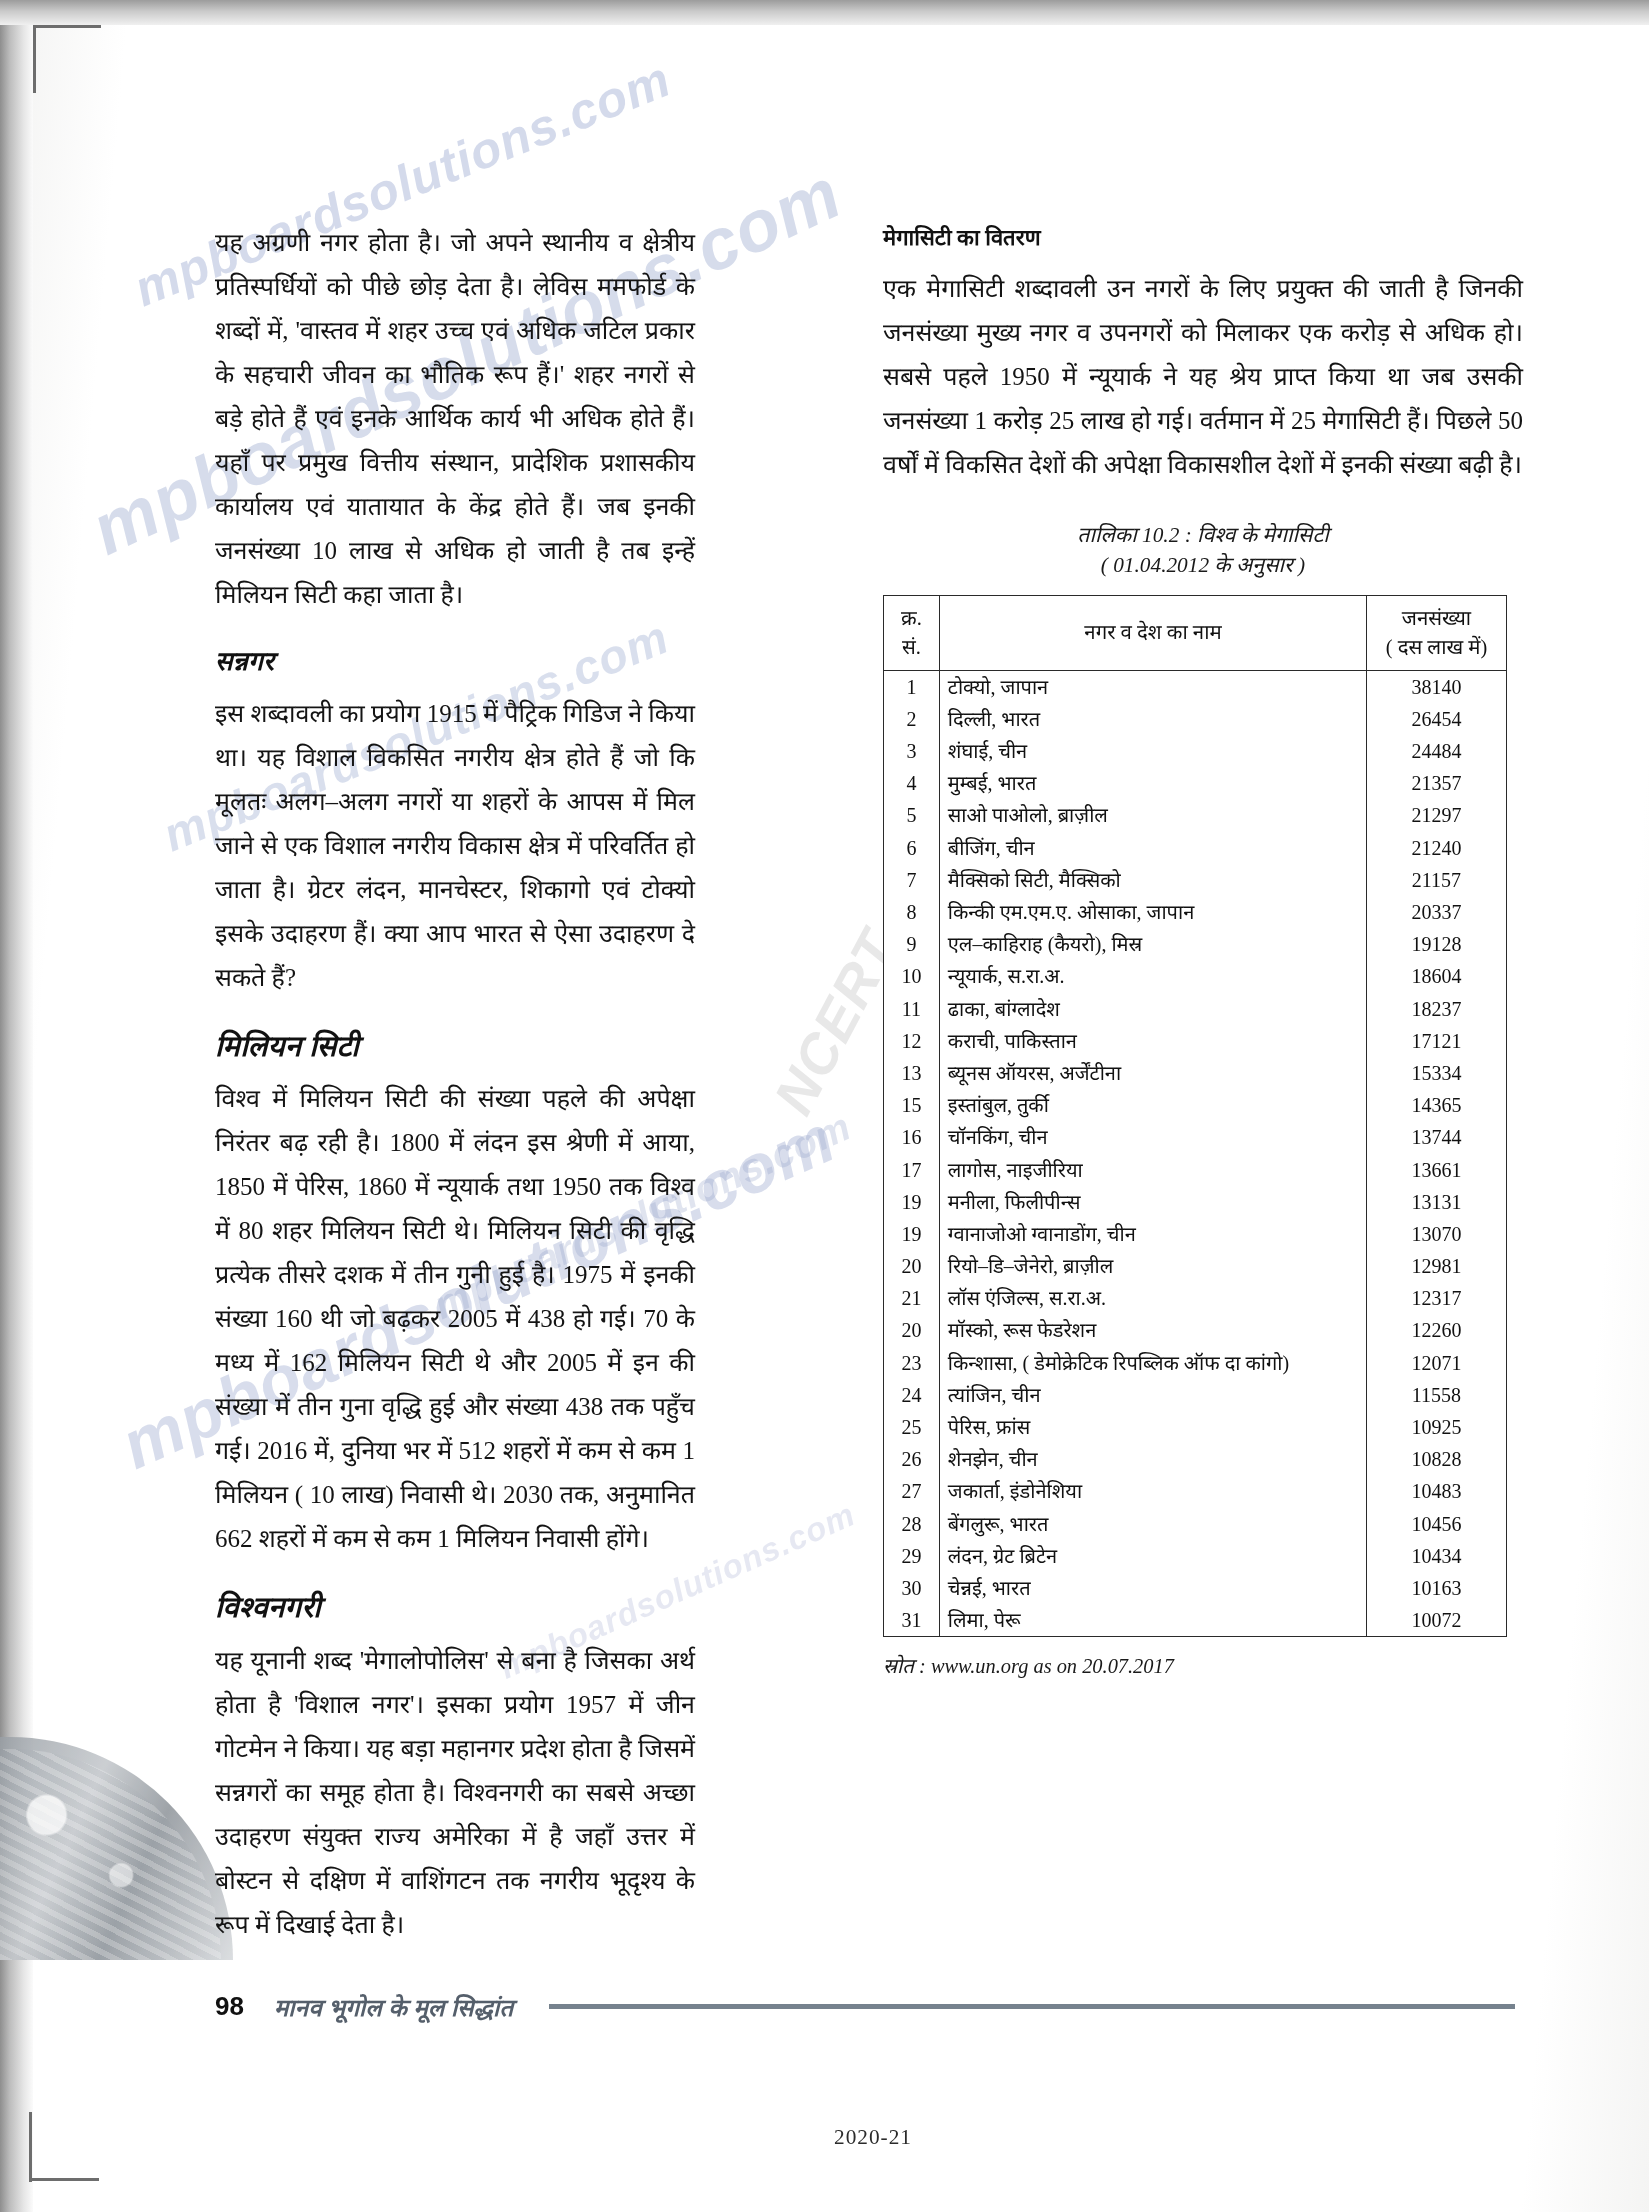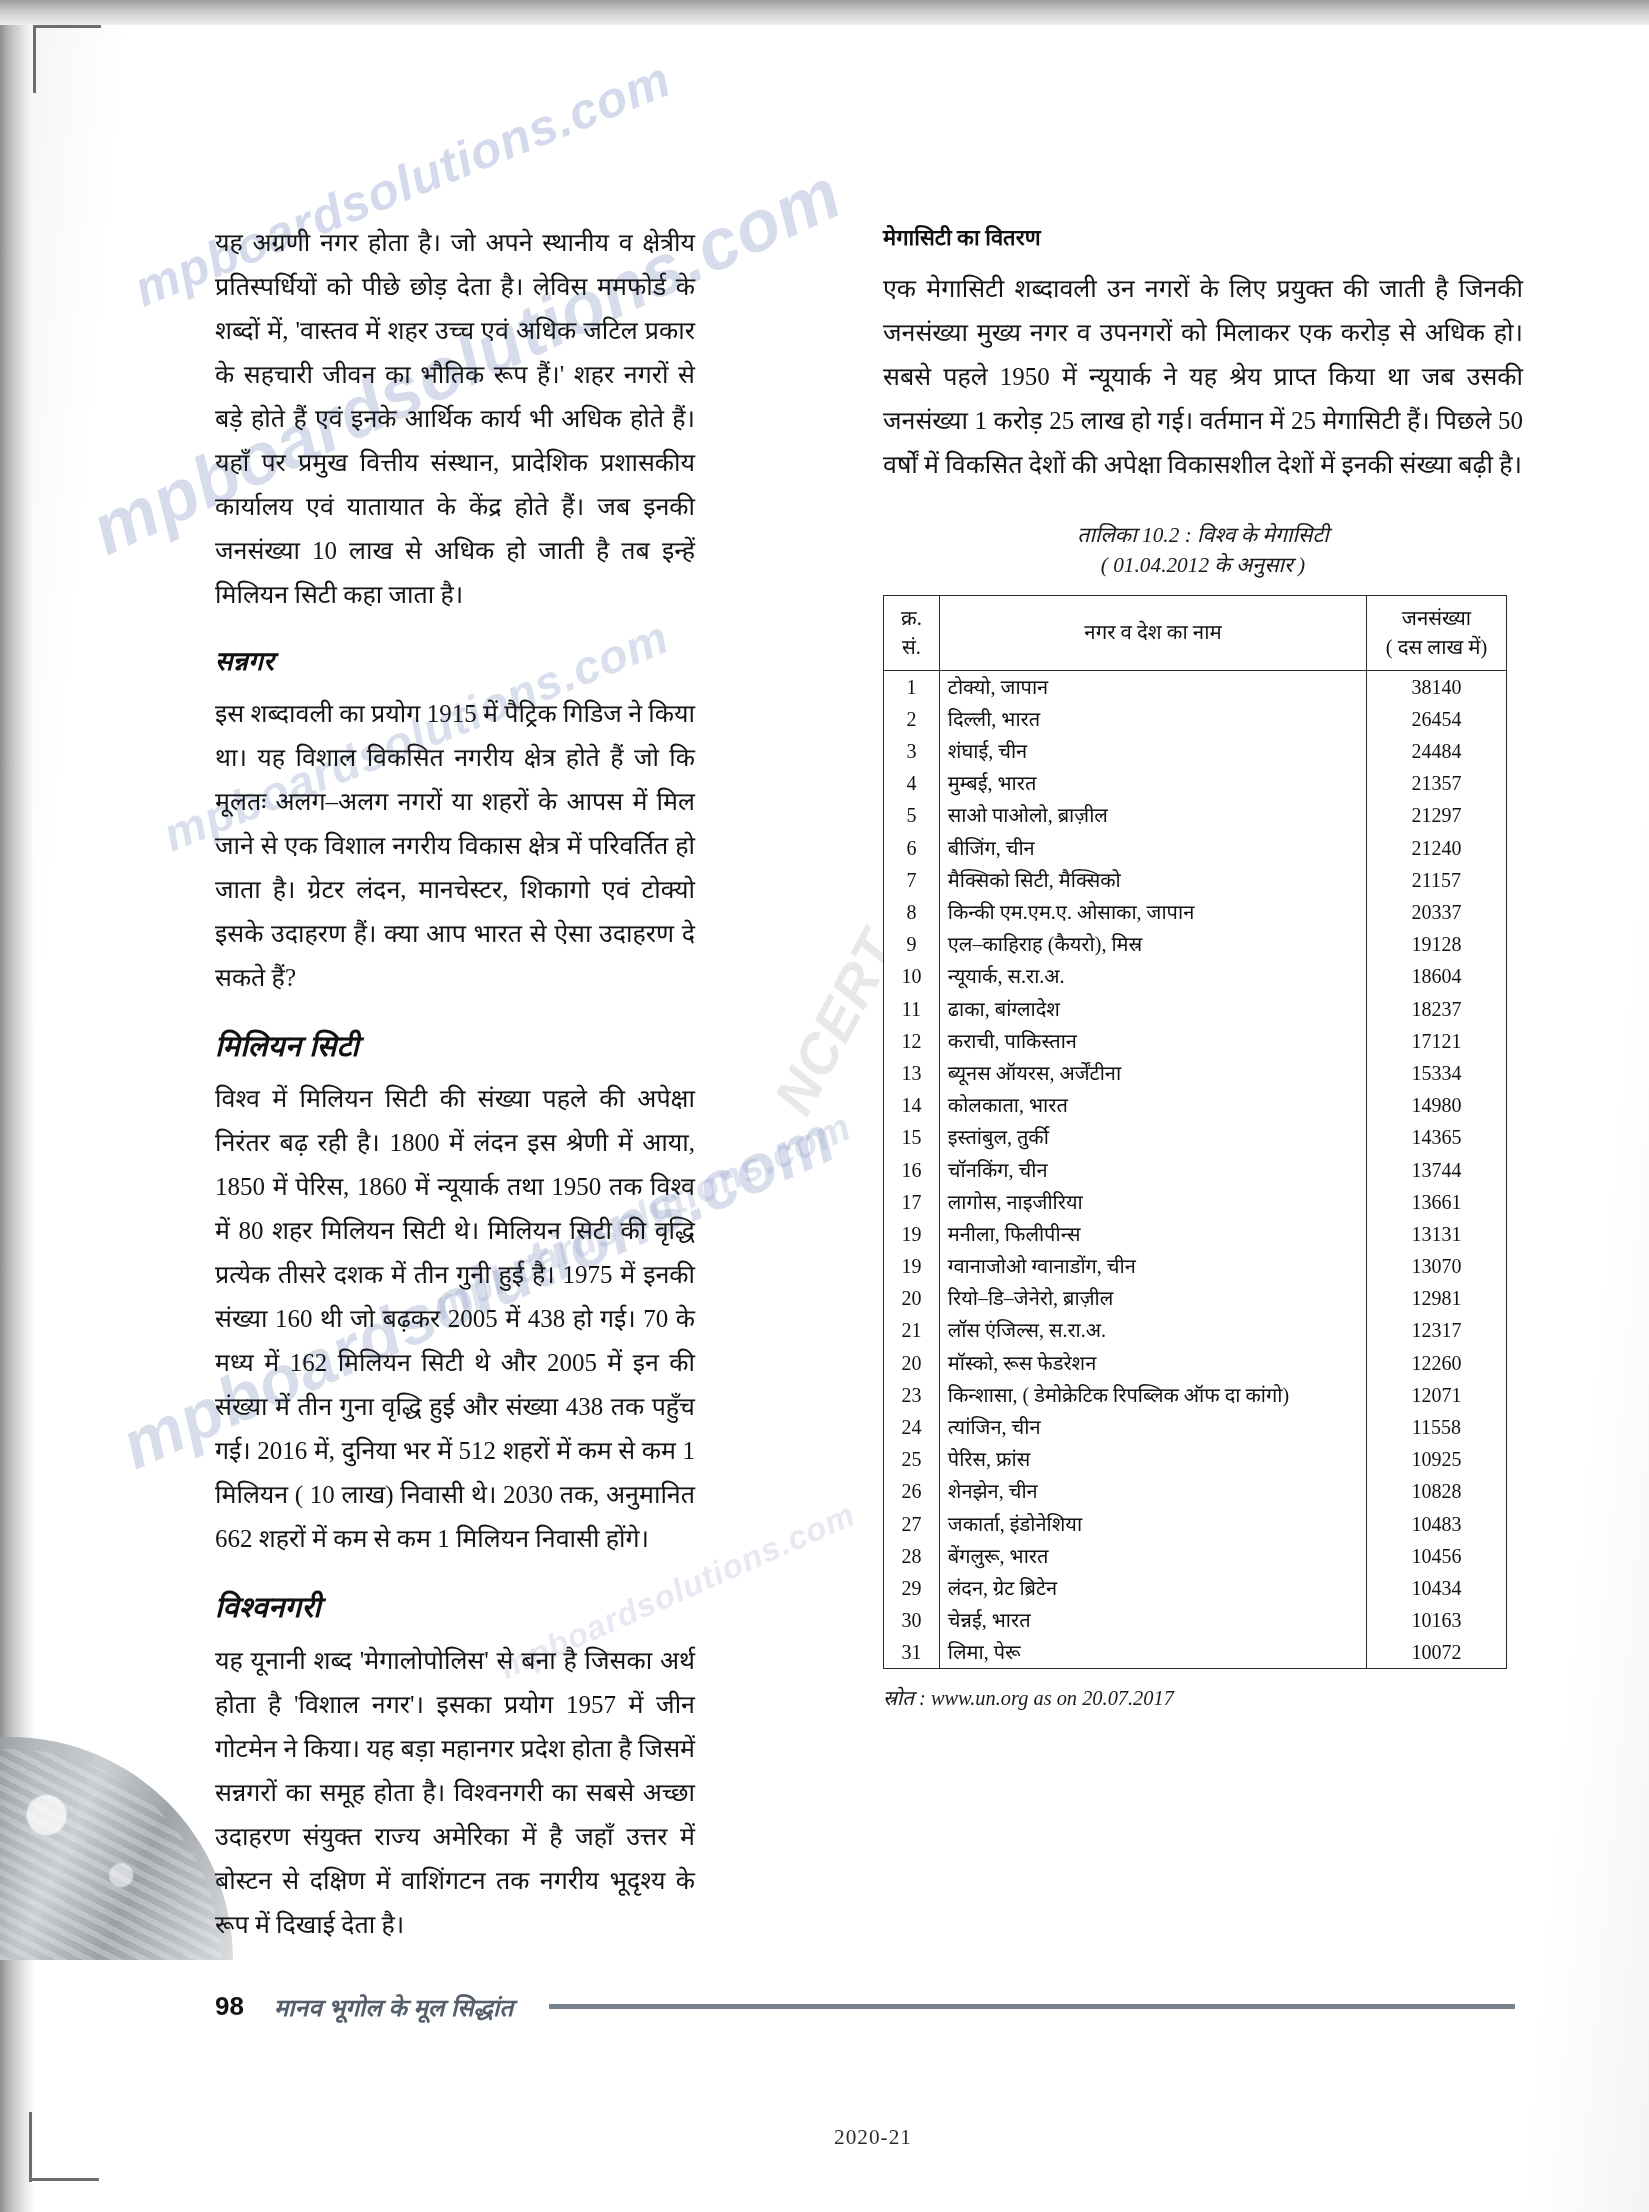--- a/index.html
+++ b/index.html
@@ -279,25 +279,20 @@
             <td class="sn">12</td>
             <td class="city">कराची, पाकिस्तान</td>
             <td class="pop">17121</td>
           </tr>
           <tr>
             <td class="sn">13</td>
             <td class="city">ब्यूनस ऑयरस, अर्जेंटीना</td>
             <td class="pop">15334</td>
           </tr>
           <tr>
-            <td class="sn">14</td>
-            <td class="city">कोलकाता, भारत</td>
-            <td class="pop">14980</td>
-          </tr>
-          <tr>
             <td class="sn">15</td>
             <td class="city">इस्तांबुल, तुर्की</td>
             <td class="pop">14365</td>
           </tr>
           <tr>
             <td class="sn">16</td>
             <td class="city">चॉनकिंग, चीन</td>
             <td class="pop">13744</td>
           </tr>
           <tr>

